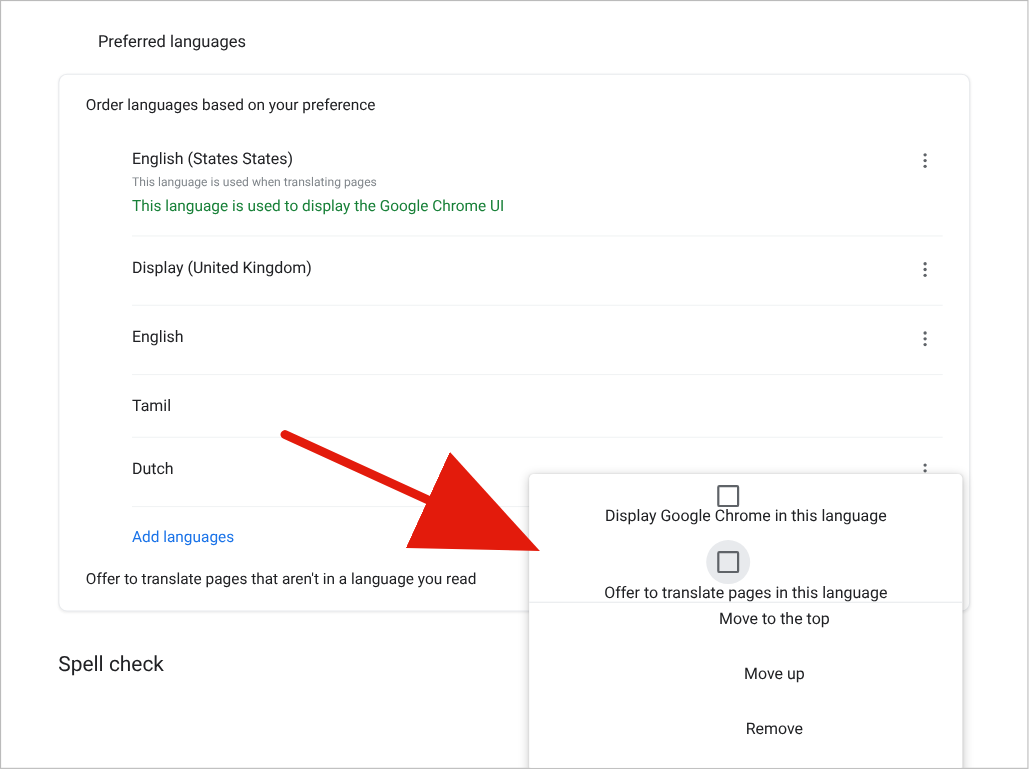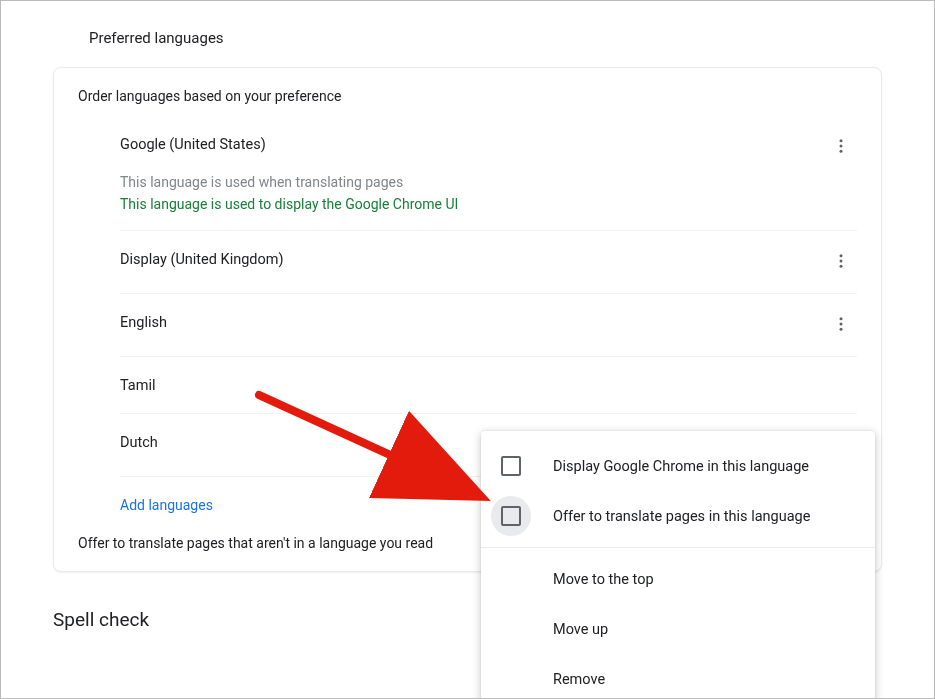--- a/index.html
+++ b/index.html
@@ -49,24 +49,24 @@
       position: relative;
     }
     .lang-item:last-of-type { border-bottom: 1px solid #f1f3f4; }
     .lang-main { flex: 1; }
     .lang-name {
       font-size: 14.5px;
       color: #202124;
       line-height: 22px;
     }
     .lang-sub-gray {
-      font-size: 14px;
+      font-size: 11px;
       color: #80868b;
       line-height: 20px;
-      margin-top: 16px;
+      margin-top: 0;
     }
     .lang-sub-green {
       font-size: 14px;
       color: #188038;
       line-height: 20px;
       margin-top: 2px;
     }
     .kebab {
       width: 32px;
       height: 32px;
@@ -111,20 +111,21 @@
       z-index: 100;
     }
     .menu-item {
       display: flex;
       align-items: center;
       height: 50px;
       padding: 0 20px;
       cursor: pointer;
       font-size: 14.5px;
       color: #202124;
+      flex-direction: column;
     }
     .menu-item.text-only { padding-left: 72px; }
     .menu-divider {
       height: 1px;
       background: #e8eaed;
       margin: 6px 0;
     }
     .checkbox-box {
       width: 20px;
       height: 20px;
@@ -164,21 +165,21 @@
 <div class="content">
   <div class="section-title">Preferred languages</div>
 
   <div class="card">
     <div class="card-header">Order languages based on your preference</div>
 
     <div class="lang-list">
 
       <div class="lang-item">
         <div class="lang-main">
-          <div class="lang-name">Google (United States)</div>
+          <div class="lang-name">English (States States)</div>
           <div class="lang-sub-gray">This language is used when translating pages</div>
           <div class="lang-sub-green">This language is used to display the Google Chrome UI</div>
         </div>
         <div class="kebab">
           <svg width="18" height="18" viewBox="0 0 24 24">
               <circle cx="12" cy="5" r="2"></circle>
               <circle cx="12" cy="12" r="2"></circle>
               <circle cx="12" cy="19" r="2"></circle>
             </svg>
         </div>

